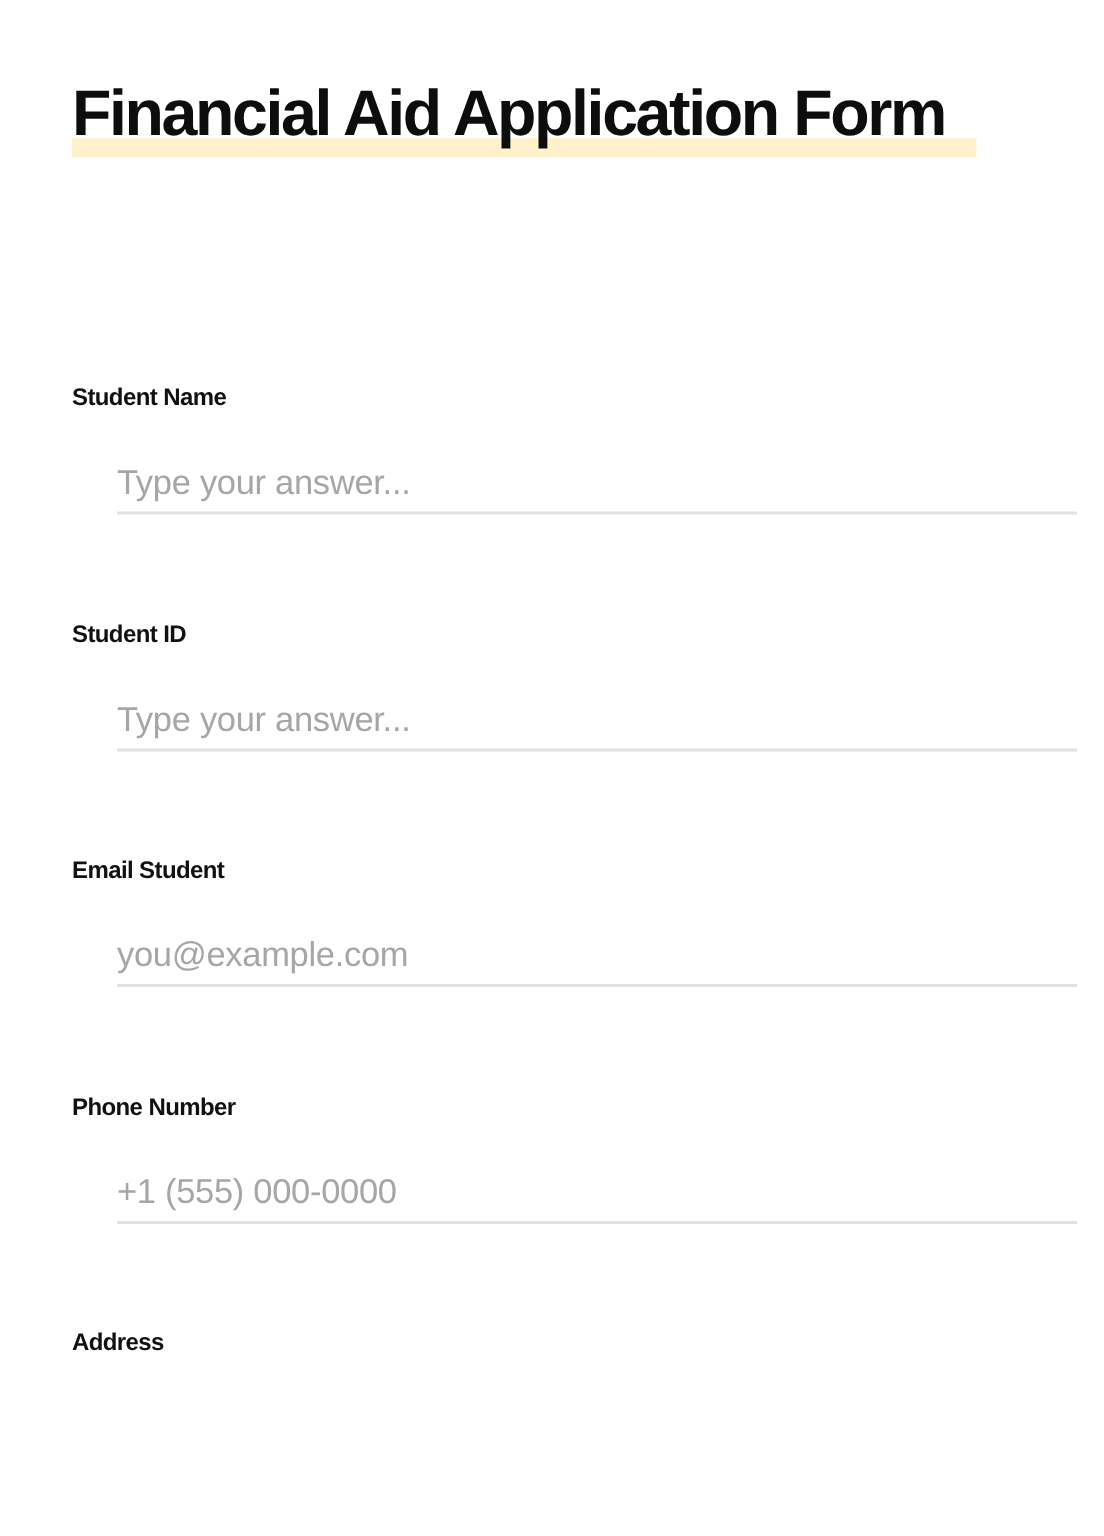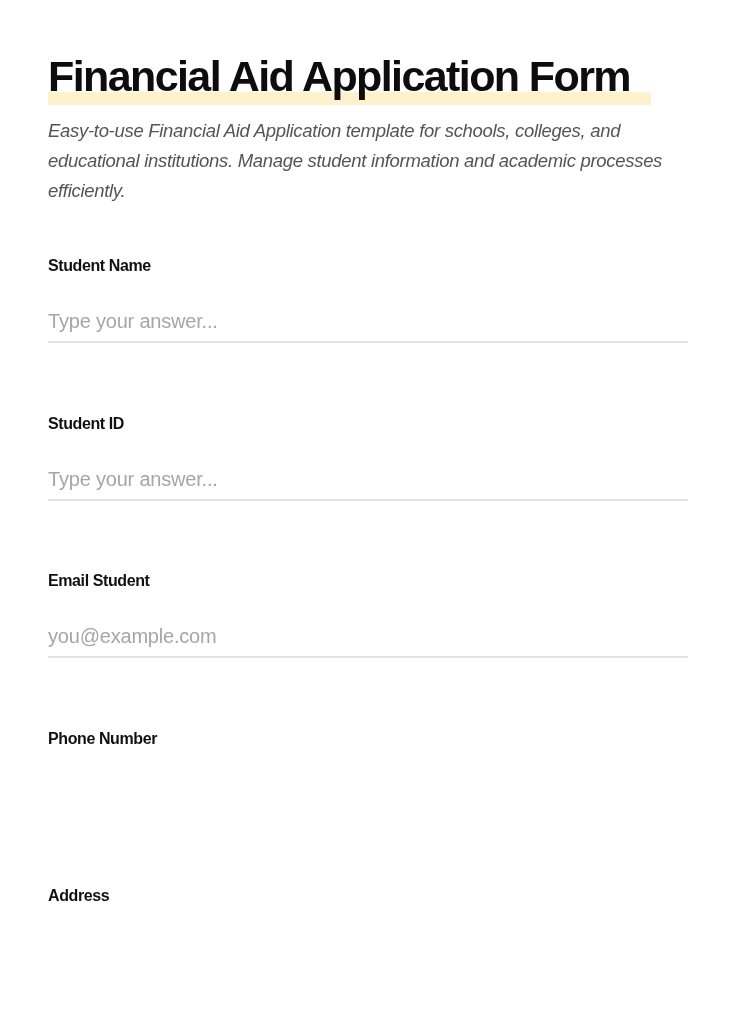--- a/index.html
+++ b/index.html
@@ -74,57 +74,58 @@
     .field-input {
       display: block;
       width: 640px;
       margin-top: 30px;
       height: 34px;
       border: none;
       border-bottom: 2px solid #e2e2e2;
       outline: none;
       background: transparent;
       font-family: "Liberation Sans", sans-serif;
-      font-size: 20px;
+      font-size: 23px;
       color: #111111;
       padding: 0 0 8px 0;
       letter-spacing: -0.2px;
+      margin-left: 30px;
     }
     .field-input::placeholder {
       color: #a6a6a6;
     }
   </style>
 </head>
 <body>
 
 <div class="page">
 
   <div class="title-wrap">
     <span class="title-highlight" style="background: rgb(255, 241, 204);"></span>
     <h1 class="title">Financial Aid Application Form</h1>
   </div>
 
-  <p class="description">Easy-to-use Financial Aid Application template for schools, colleges, and educational institutions. Manage student information and academic processes efficiently.</p>
 
   <div class="field" style="top:253px;">
     <label class="field-label" for="f0">Student Name</label>
     <input id="f0" class="field-input" type="text" placeholder="Type your answer..." style="">
   </div>
 
   <div class="field" style="top:411px;">
     <label class="field-label" for="f1">Student ID</label>
     <input id="f1" class="field-input" type="text" placeholder="Type your answer..." style="">
   </div>
 
   <div class="field" style="top:568px;">
     <label class="field-label" for="f2">Email Student</label>
     <input id="f2" class="field-input" type="email" placeholder="you@example.com" style="">
   </div>
 
   <div class="field" style="top:726px;">
     <label class="field-label" for="f3">Phone Number</label>
+    <input id="f3" class="field-input" type="tel" placeholder="+1 (555) 000-0000" style="">
   </div>
 
   <div class="field" style="top:883px;">
     <label class="field-label" for="f4">Address</label>
   </div>
 
 </div>
 
 </body></html>

